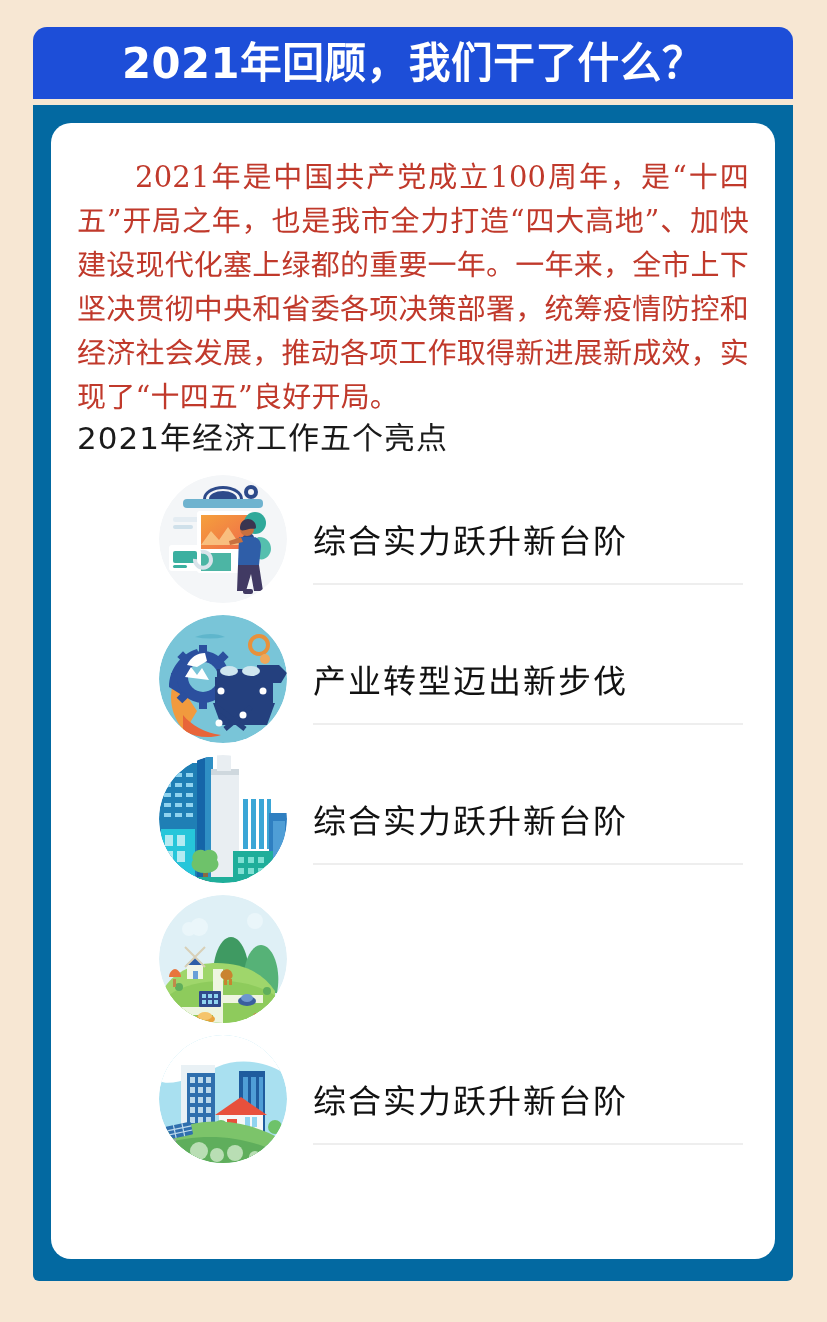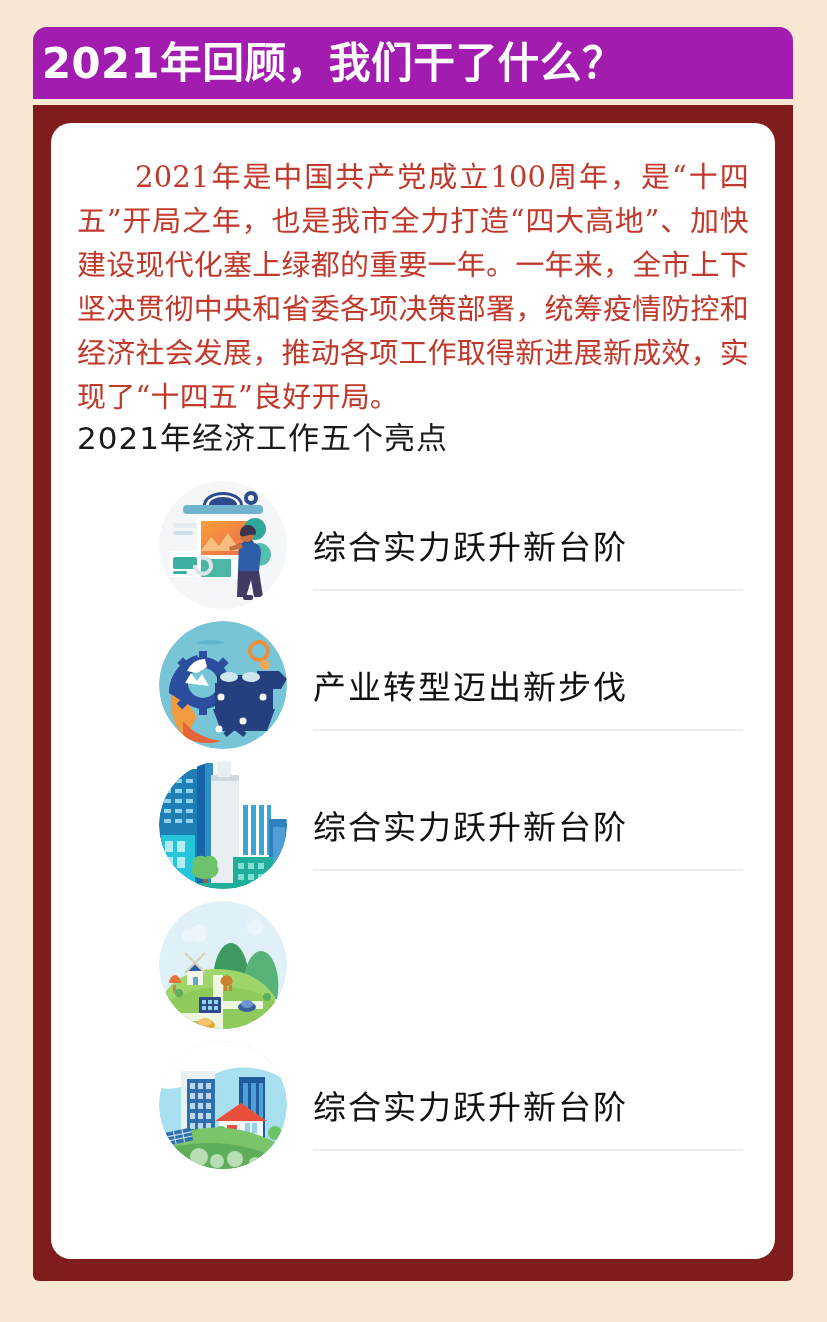--- a/index.html
+++ b/index.html
@@ -26,25 +26,25 @@
     height: 1254px;
   }
 
   
   .header-banner {
     position: absolute;
     left: 0;
     top: 0;
     width: 760px;
     height: 72px;
-    background: #a21caf;
+    background: #1d4ed8;
     border-radius: 14px 14px 0 0;
     display: flex;
     align-items: center;
-    justify-content: flex-start;
+    justify-content: center;
     overflow: hidden;
   }
 
   .header-title {
     color: #ffffff;
     font-size: 43px;
     font-weight: 700;
     letter-spacing: 0.5px;
     line-height: 1;
     white-space: nowrap;
@@ -62,21 +62,21 @@
     background: #f7e7d3;
   }
 
   
   .body-frame {
     position: absolute;
     left: 0;
     top: 78px;
     width: 760px;
     height: 1176px;
-    background: #7f1d1d;
+    background: #0369a1;
     border-radius: 0 0 6px 6px;
     padding: 18px 18px 22px 18px;
     text-decoration: underline;
   }
 
   .card {
     width: 100%;
     height: 100%;
     background: #ffffff;
     border-radius: 20px;
@@ -116,21 +116,20 @@
     position: absolute;
     left: 0;
     top: 352px;
     width: 100%;
   }
 
   .hl-row {
     position: relative;
     height: 140px;
     display: flex;
-    align-items: center;
     padding-left: 108px;
   }
 
   .hl-icon {
     width: 128px;
     height: 128px;
     border-radius: 50%;
     flex: 0 0 128px;
     position: relative;
     overflow: hidden;

